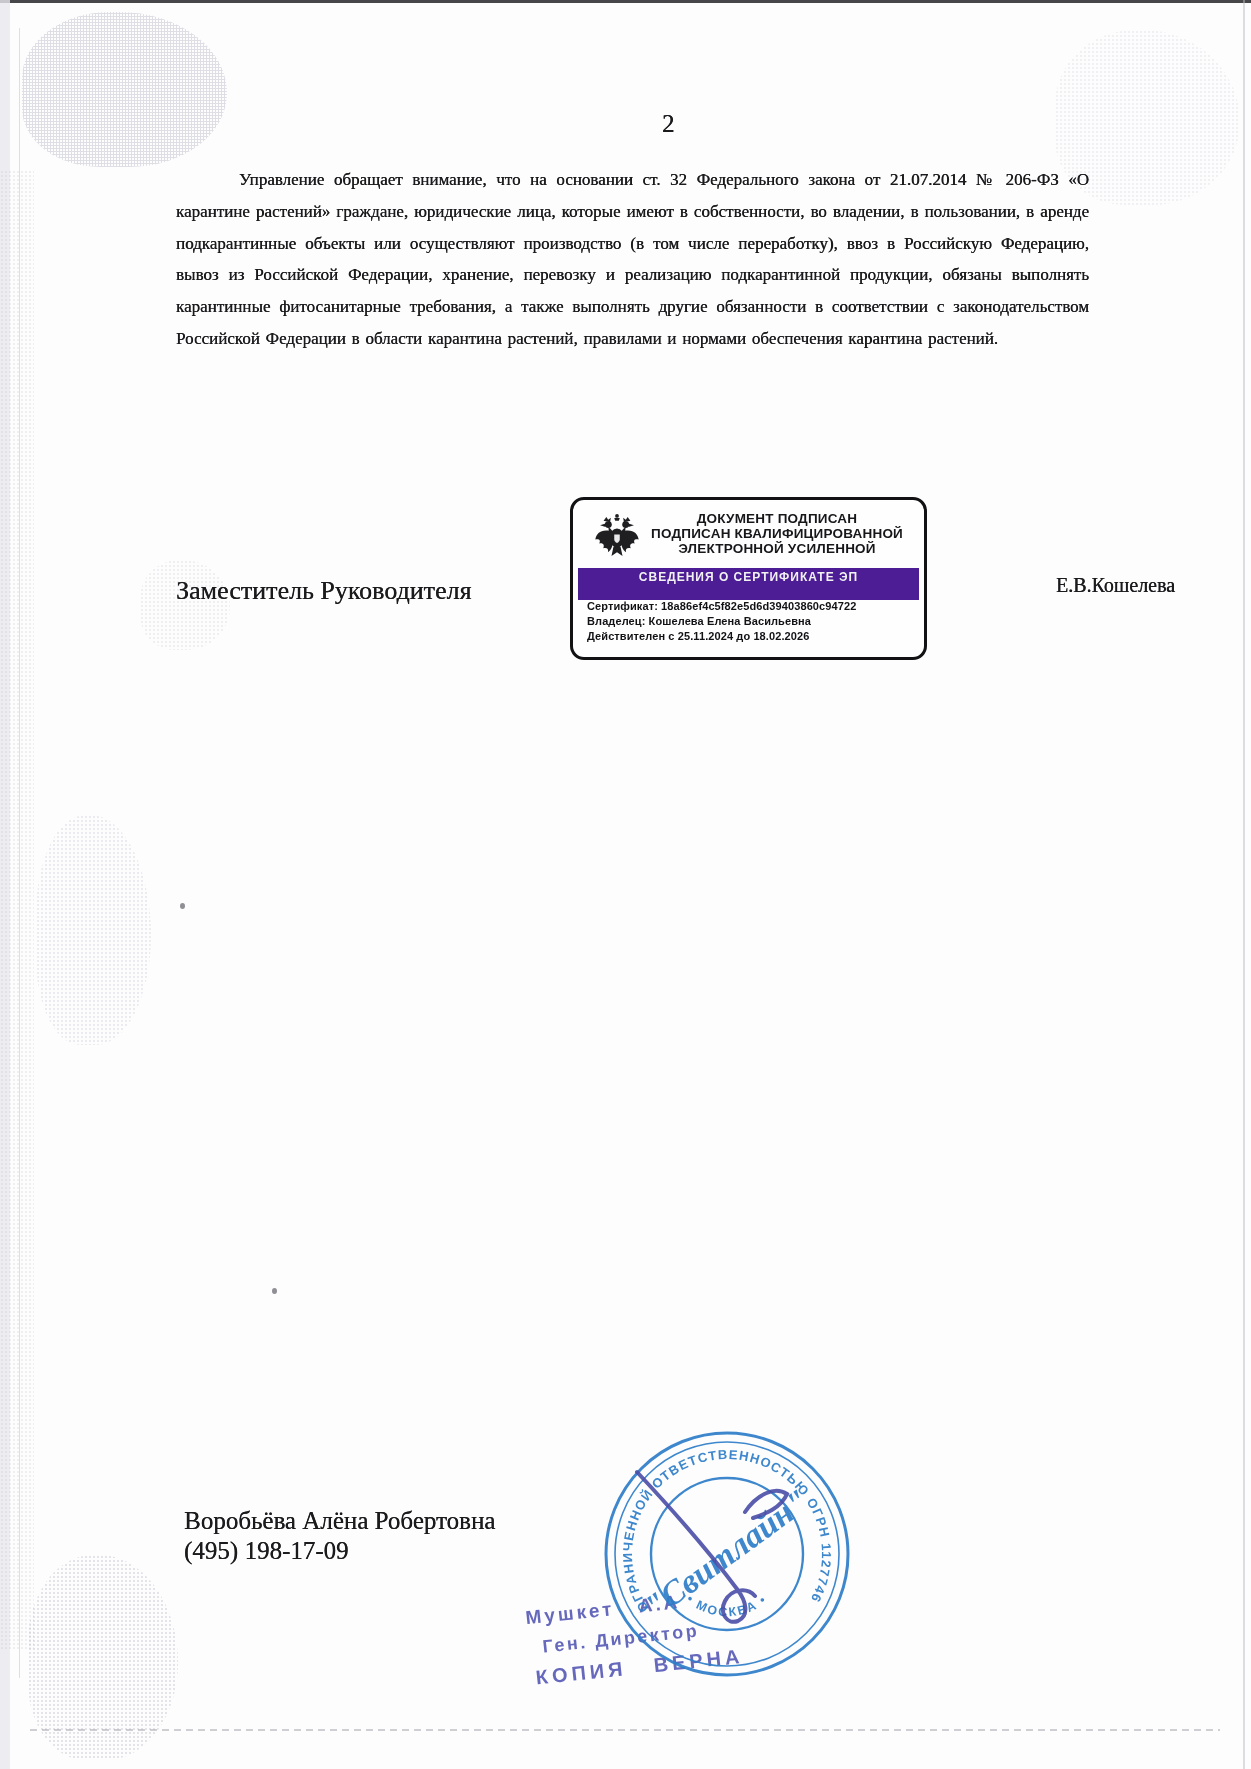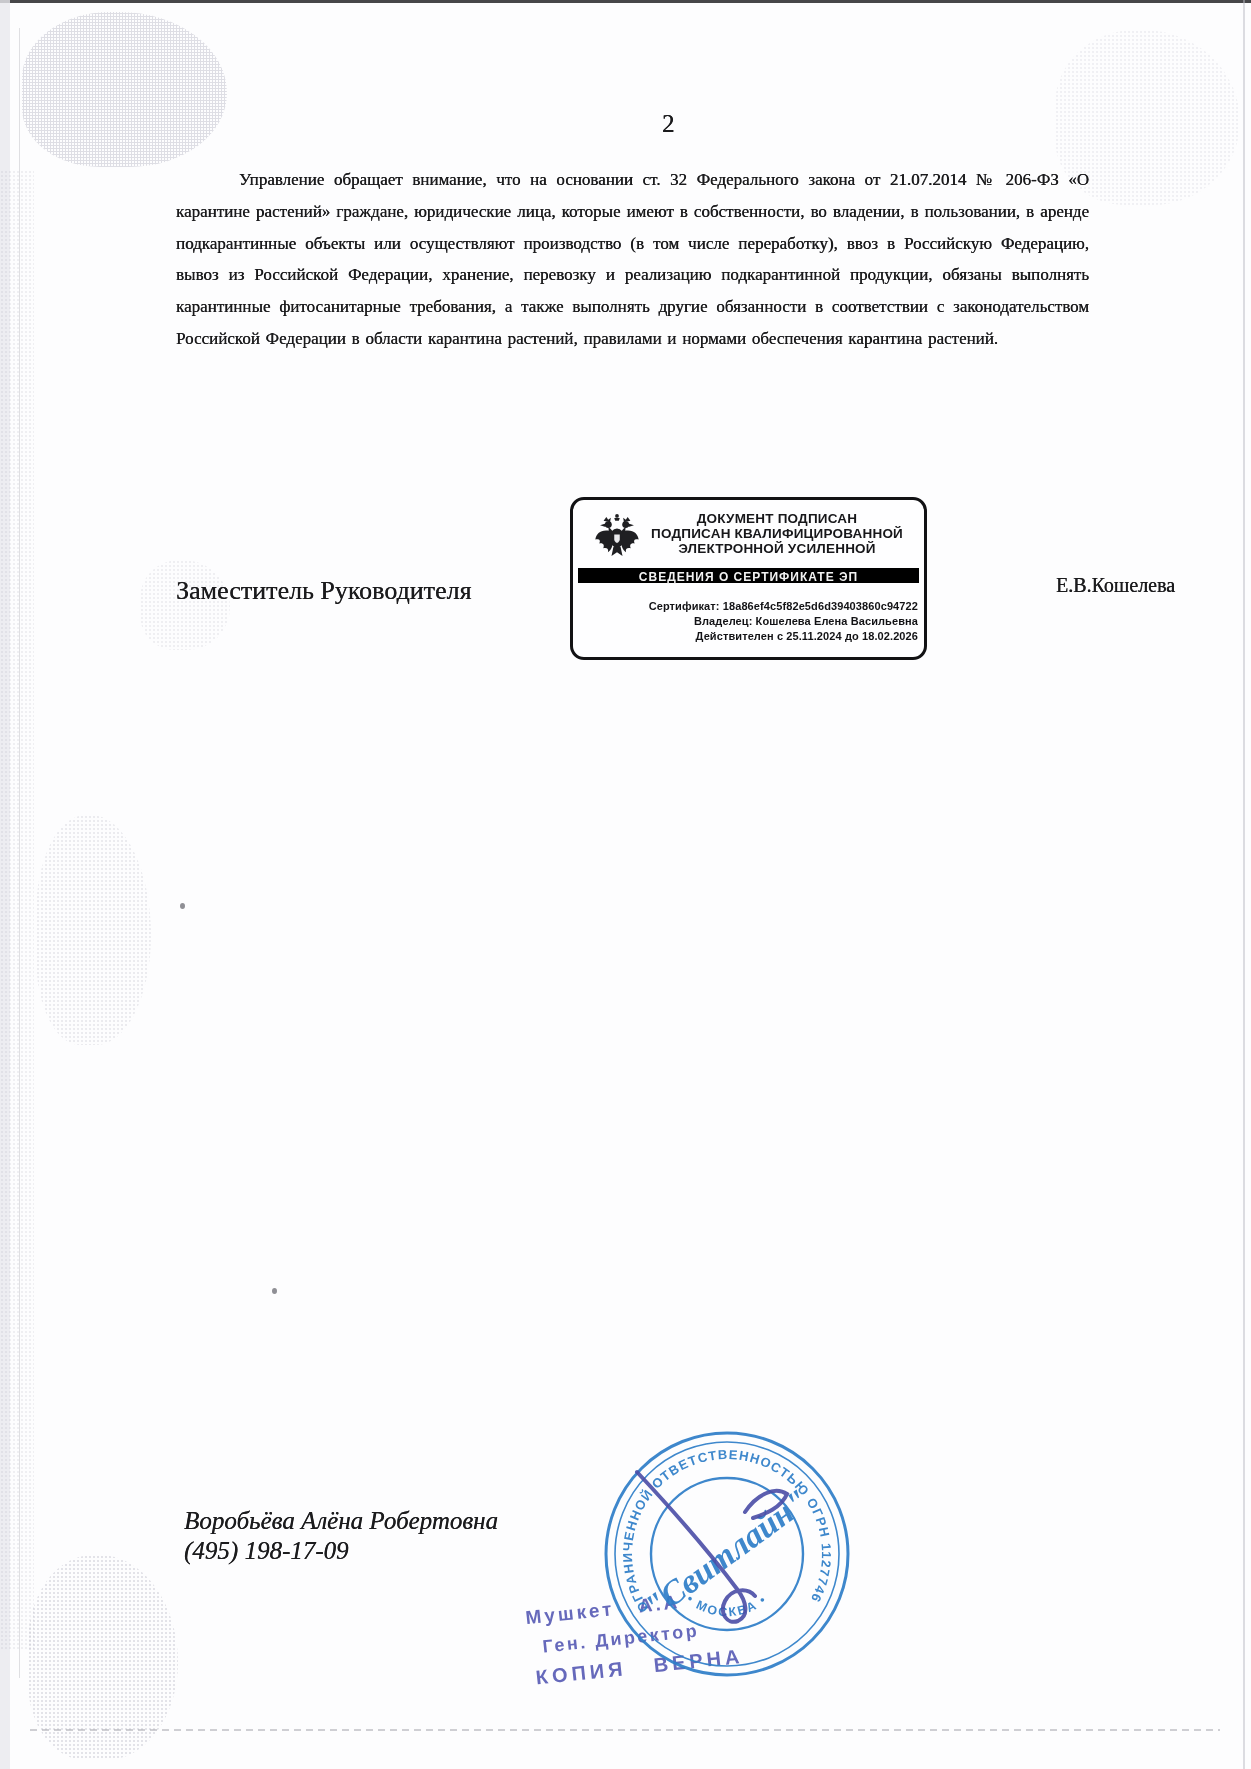--- a/index.html
+++ b/index.html
@@ -30,39 +30,39 @@
   }
   
   .page-number{position:absolute;left:662px;top:110px;font-size:25px;letter-spacing:.5px;text-shadow:.3px 0 0 currentColor;}
   .main-paragraph{
     position:absolute;left:176px;top:164px;width:913px;
     font-size:17px;line-height:31.8px;text-align:justify;text-indent:63px;
     text-shadow:.3px 0 0 currentColor;word-spacing:1.5px;
   }
   .signature-row-title{position:absolute;left:176px;top:576px;font-size:26px;text-shadow:.3px 0 0 currentColor;}
   .signature-row-name{position:absolute;right:76px;top:574px;font-size:20px;text-shadow:.3px 0 0 currentColor;}
-  .footer-contact{position:absolute;left:184px;top:1506px;font-size:25px;line-height:30px;text-shadow:.25px 0 0 currentColor;font-style:italic;}
+  .footer-contact{position:absolute;left:184px;top:1506px;font-size:25px;line-height:30px;text-shadow:.25px 0 0 currentColor;}
   
   .esign-box{
     position:absolute;left:570px;top:497px;width:357px;height:163px;
     border:3px solid #121214;border-radius:14px;background:rgba(255,255,255,.6);
     font-family:"Liberation Sans", sans-serif;box-sizing:border-box;
   }
   .esign-emblem{position:absolute;left:20px;top:12px;width:48px;height:52px;}
   .esign-header{
     position:absolute;left:62px;right:5px;top:11px;text-align:center;
     font-size:13.5px;line-height:15px;font-weight:bold;color:#17171a;letter-spacing:.2px;
   }
   .esign-banner{
-    position:absolute;left:5px;right:5px;top:68px;height:15px;background:#000000;
+    position:absolute;left:5px;right:5px;top:68px;height:32px;background:#4c1d95;
     color:#f2f2f2;font-weight:bold;font-size:12px;line-height:19px;text-align:center;letter-spacing:1px;
   }
   .esign-details{
     position:absolute;left:14px;top:99px;right:6px;
-    font-size:11px;line-height:15px;font-weight:bold;color:#121215;letter-spacing:.1px;text-align:right;
+    font-size:11px;line-height:15px;font-weight:bold;color:#121215;letter-spacing:.1px;
   }
   
   .company-stamp{position:absolute;left:597px;top:1424px;width:260px;height:260px;opacity:.92;}
   
   .copy-stamp{
     position:absolute;left:528px;top:1592px;width:290px;transform:rotate(-6deg);
     font-family:"Liberation Sans", sans-serif;font-weight:bold;color:#4c50b0;opacity:.85;
   }
   .copy-stamp .l1{font-size:19px;letter-spacing:3px;word-spacing:16px;}
   .copy-stamp .l2{font-size:18px;letter-spacing:2.5px;margin-top:9px;margin-left:14px;}

